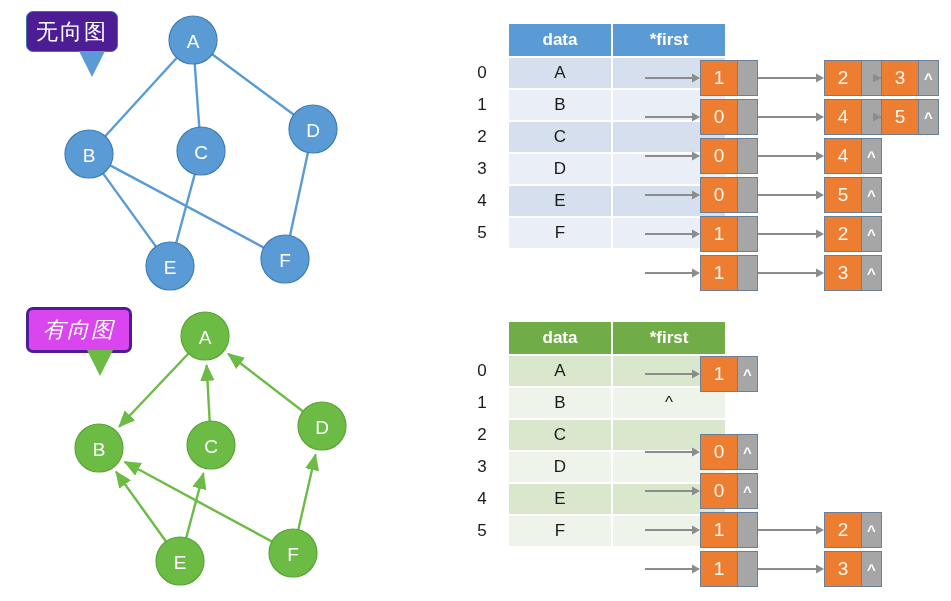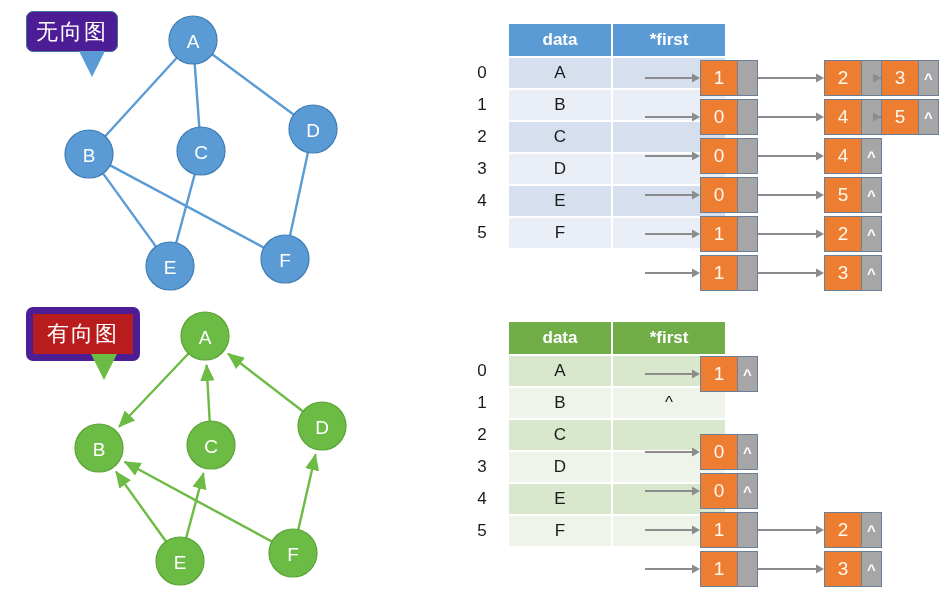--- a/index.html
+++ b/index.html
@@ -9,21 +9,21 @@
   .stage{position:absolute;left:0;top:0;width:951px;height:601px;}
 
   
   .callout{position:absolute;border-radius:7px;display:flex;align-items:center;
            justify-content:center;color:#ffffff;font-size:22px;letter-spacing:2px;}
   .callout .tail{position:absolute;width:0;height:0;}
 
   .callout-blue{background:#4c1d95;border:1px solid #41719c;}
   .callout-blue .tail{border-left:13px solid transparent;border-right:13px solid transparent;
                       border-top:26px solid #5b9bd5;left:52px;top:100%;}
-  .callout-green{background:#b91c1c;border:7px solid #4c1d95;}
+  .callout-green{background:#d946ef;border:3px solid #4c1d95;font-style:italic;}
   .callout-green .tail{border-left:13px solid transparent;border-right:13px solid transparent;
                        border-top:26px solid #6cbb44;left:58px;top:100%;}
 
   
   .graph-svg{position:absolute;}
 
   .node-label{font-family:"Liberation Sans","DejaVu Sans",sans-serif;font-size:19px;
               fill:#ffffff;text-anchor:middle;dominant-baseline:central;}
 
   

